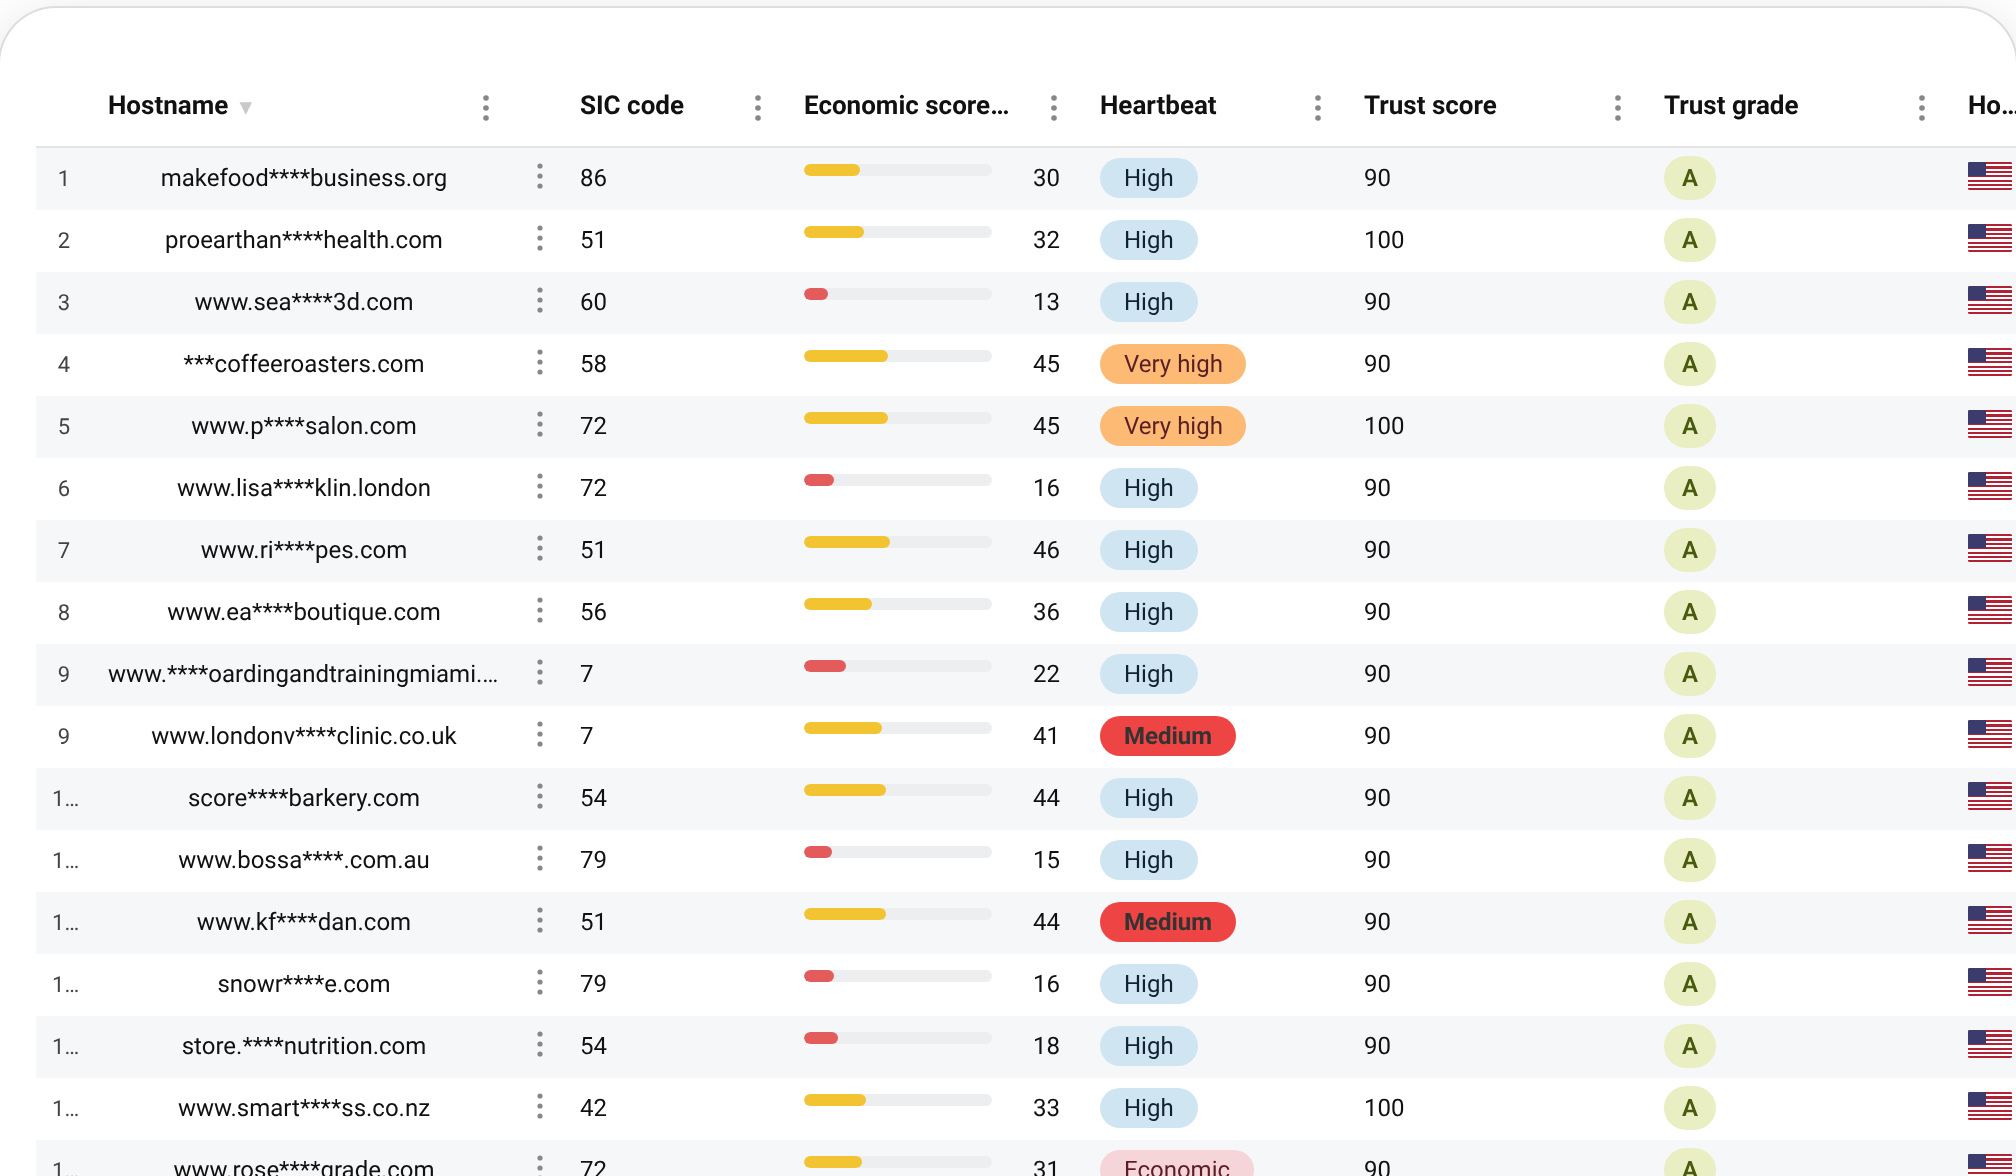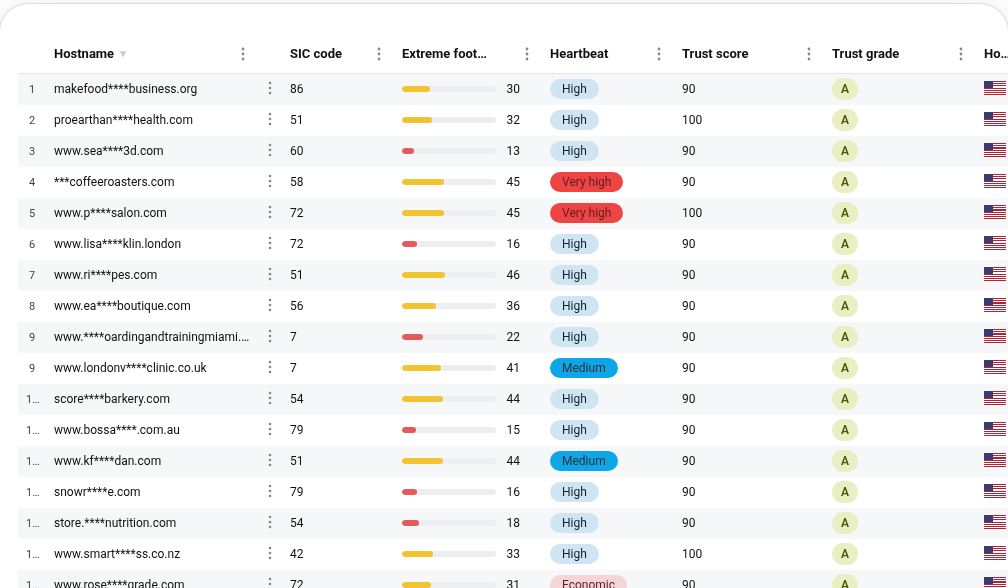--- a/index.html
+++ b/index.html
@@ -61,24 +61,24 @@
   tbody tr:nth-child(odd) td { background: #f6f7f8; }
   tbody tr:nth-child(even) td { background: #fff; }
   tbody td {
     padding: 0 8px;
     font-size: 12px;
     white-space: nowrap;
     overflow: hidden;
     text-overflow: ellipsis;
   }
   td.idx { text-align: center; color: #444; font-size: 11px; width: 26px; }
-  td.host { font-size: 12px; }
+  td.host { font-size: 12px; text-align: center; }
   td.rowact { text-align: center; }
   .row-menu { color: #888; cursor: pointer; display:inline-flex; }
-  .ef-cell { display: flex; align-items: center; }
+  .ef-cell { display: flex; align-items: flex-start; gap: 10px; }
   .bar {
     flex: 0 0 94px;
     height: 6px;
     border-radius: 999px;
     background: #eceef0;
     position: relative;
     overflow: hidden;
   }
   .bar > span {
     position: absolute; left: 0; top: 0; bottom: 0;
@@ -88,22 +88,22 @@
   .bar-red > span { background: #e35b5b; }
   .ef-val { width: 24px; text-align: right; }
   .pill {
     display: inline-block;
     padding: 3px 12px;
     border-radius: 999px;
     font-size: 12px;
     line-height: 1.2;
   }
   .pill-high { background: #cfe6f2; color: #123; }
-  .pill-veryhigh { background: #ef4444; color: #5a1f26; }
-  .pill-medium { background: #0ea5e9; color: #333; }
+  .pill-veryhigh { background: #fdba74; color: #5a1f26; }
+  .pill-medium { background: #ef4444; color: #333; font-weight: bold; }
   .pill-extreme { background: #f6d5d9; color: #5a1f26; }
   .grade {
     display: inline-flex; align-items: center; justify-content: center;
     width: 26px; height: 22px; border-radius: 999px;
     background: #e9efc2; color: #485a0e; font-weight: 600; font-size: 12px;
   }
   .flag {
     width: 22px; height: 14px; display:inline-block; position:relative;
     background: linear-gradient(#b22234, #b22234);
     overflow:hidden; border-radius:1px;
@@ -169,21 +169,21 @@
               <svg width="4" height="14" viewBox="0 0 4 14">
                   <circle cx="2" cy="2" r="1.4" fill="currentColor"></circle>
                   <circle cx="2" cy="7" r="1.4" fill="currentColor"></circle>
                   <circle cx="2" cy="12" r="1.4" fill="currentColor"></circle>
                 </svg>
             </span>
           </div>
         </th>
         <th>
           <div class="th-wrap">
-            <span>Extreme foot…</span>
+            <span>Economic score…</span>
             <span class="col-menu">
               <svg width="4" height="14" viewBox="0 0 4 14">
                   <circle cx="2" cy="2" r="1.4" fill="currentColor"></circle>
                   <circle cx="2" cy="7" r="1.4" fill="currentColor"></circle>
                   <circle cx="2" cy="12" r="1.4" fill="currentColor"></circle>
                 </svg>
             </span>
           </div>
         </th>
         <th>

